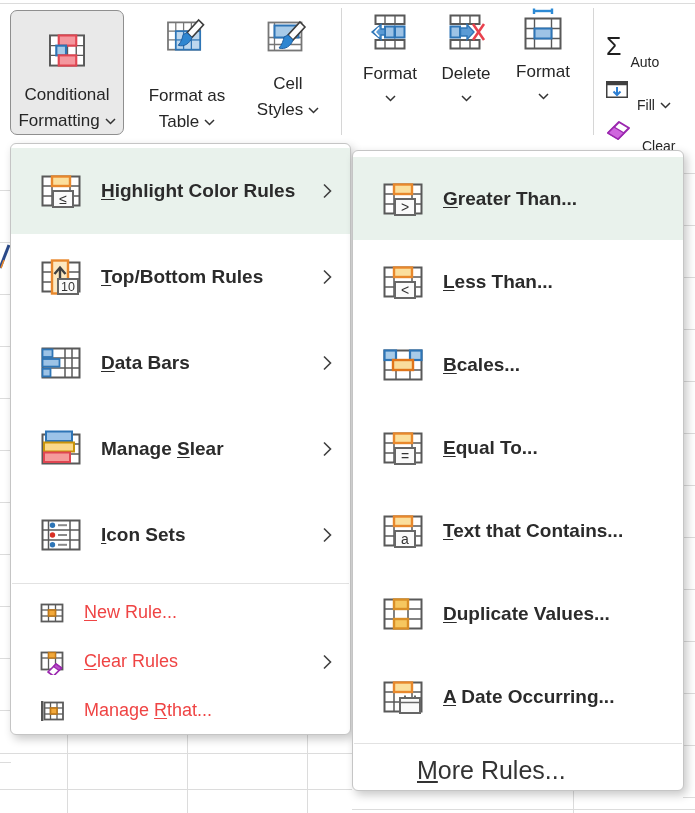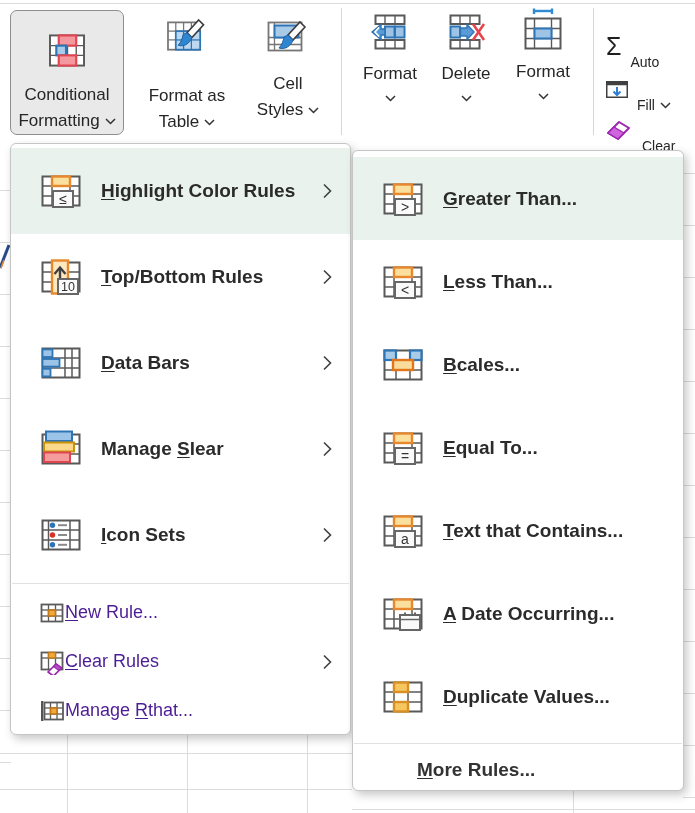--- a/index.html
+++ b/index.html
@@ -34,27 +34,27 @@
     box-shadow: 3px 4px 10px rgba(0,0,0,0.22);
   }
   .main-menu { left:10px; top:143px; width:341px; height:592px; padding-top:4px; z-index:3; }
   .sub-menu  { left:352px; top:150px; width:332px; height:641px; padding-top:6px; z-index:4; }
   .mi { position:relative; display:flex; align-items:center; cursor:pointer; }
   .mi-big   { height:86px; }
   .sub-menu .mi-big { height:83px; }
   .mi-small { height:49px; }
   .mi .icon { margin-left:28px; flex:0 0 auto; display:flex; align-items:center; justify-content:center; }
   .mi-big .label   { margin-left:18px; font-size:19px; font-weight:600; color:#2b2b2b; white-space:nowrap; }
-  .mi-small .label { margin-left:0; font-size:18px; font-weight:400; color:#4c1d95; white-space:nowrap; }
+  .mi-small .label { margin-left:19px; font-size:18px; font-weight:400; color:#ef4444; white-space:nowrap; }
   .mi .chev { position:absolute; right:18px; top:50%; transform:translateY(-50%); }
   .hl { background:#e9f2ec; }
   .msep { height:1px; background:#e2e2e2; margin:5px 1px 4px 1px; }
   .ak { text-decoration: underline; text-underline-offset:2px; }
   .mi-more { height:44px; display:flex; align-items:center; }
-  .mi-more .label { margin-left:64px; font-size:19px; font-weight:700; color:#333; }
+  .mi-more .label { margin-left:64px; font-size:25px; font-weight:400; color:#333; }
 
   svg { display:block; }
   .badge-txt { font-family:"Liberation Sans", sans-serif; }
 </style>
 </head>
 <body>
 
 <div id="app">
 
   <div class="left-strip"></div>
@@ -440,45 +440,45 @@
         <rect x="14" y="22" width="20" height="16" fill="#fafafa" stroke="#666" stroke-width="2"></rect>
         <text class="badge-txt" x="24" y="34.5" font-size="14" text-anchor="middle" fill="#333">a</text>
       </svg>
       <span class="label"><span class="ak">T</span><span>ext that Contains...</span></span>
     </div>
 
     <div class="mi mi-big">
       <svg class="icon" width="44" height="44" viewBox="0 0 44 44">
         <rect x="3.5" y="7.5" width="37" height="29" fill="#fff" stroke="#595959" stroke-width="2"></rect>
         <line x1="13" y1="7.5" x2="13" y2="36.5" stroke="#595959" stroke-width="1.5"></line>
+        <line x1="27" y1="7.5" x2="27" y2="36.5" stroke="#595959" stroke-width="1.5"></line>
+        <line x1="3.5" y1="17" x2="40.5" y2="17" stroke="#595959" stroke-width="1.5"></line>
+        <line x1="3.5" y1="27" x2="40.5" y2="27" stroke="#595959" stroke-width="1.5"></line>
+        <rect x="13" y="7.5" width="14" height="9.5" fill="#f6c75f" stroke="#d98e26" stroke-width="2.4"></rect>
+        <rect x="13" y="27" width="14" height="9.5" fill="#f6c75f" stroke="#d98e26" stroke-width="2.4"></rect>
+      </svg>
+      <span class="label"><span class="ak">D</span><span>uplicate Values...</span></span>
+    </div>
+
+    <div class="mi mi-big">
+      <svg class="icon" width="44" height="44" viewBox="0 0 44 44">
+        <rect x="3.5" y="7.5" width="37" height="29" fill="#fff" stroke="#595959" stroke-width="2"></rect>
+        <line x1="13" y1="7.5" x2="13" y2="36.5" stroke="#595959" stroke-width="1.5"></line>
         <line x1="31" y1="7.5" x2="31" y2="36.5" stroke="#595959" stroke-width="1.5"></line>
         <line x1="3.5" y1="17" x2="40.5" y2="17" stroke="#595959" stroke-width="1.5"></line>
         <line x1="3.5" y1="27" x2="40.5" y2="27" stroke="#595959" stroke-width="1.5"></line>
         <rect x="13" y="7.5" width="18" height="9.5" fill="#fbdf9d" stroke="#e8882c" stroke-width="2.4"></rect>
         <rect x="19" y="23" width="20" height="15" fill="#fafafa" stroke="#666" stroke-width="2"></rect>
         <line x1="19" y1="27.5" x2="39" y2="27.5" stroke="#666" stroke-width="1.5"></line>
         <line x1="24" y1="20.5" x2="24" y2="23.5" stroke="#666" stroke-width="2"></line>
         <line x1="34" y1="20.5" x2="34" y2="23.5" stroke="#666" stroke-width="2"></line>
       </svg>
       <span class="label"><span class="ak">A</span><span> Date Occurring...</span></span>
     </div>
 
-    <div class="mi mi-big">
-      <svg class="icon" width="44" height="44" viewBox="0 0 44 44">
-        <rect x="3.5" y="7.5" width="37" height="29" fill="#fff" stroke="#595959" stroke-width="2"></rect>
-        <line x1="13" y1="7.5" x2="13" y2="36.5" stroke="#595959" stroke-width="1.5"></line>
-        <line x1="27" y1="7.5" x2="27" y2="36.5" stroke="#595959" stroke-width="1.5"></line>
-        <line x1="3.5" y1="17" x2="40.5" y2="17" stroke="#595959" stroke-width="1.5"></line>
-        <line x1="3.5" y1="27" x2="40.5" y2="27" stroke="#595959" stroke-width="1.5"></line>
-        <rect x="13" y="7.5" width="14" height="9.5" fill="#f6c75f" stroke="#d98e26" stroke-width="2.4"></rect>
-        <rect x="13" y="27" width="14" height="9.5" fill="#f6c75f" stroke="#d98e26" stroke-width="2.4"></rect>
-      </svg>
-      <span class="label"><span class="ak">D</span><span>uplicate Values...</span></span>
-    </div>
-
     <div class="msep"></div>
 
     <div class="mi-more">
       <span class="label"><span class="ak">M</span><span>ore Rules...</span></span>
     </div>
   </div>
 
 </div>
 
 </body></html>

